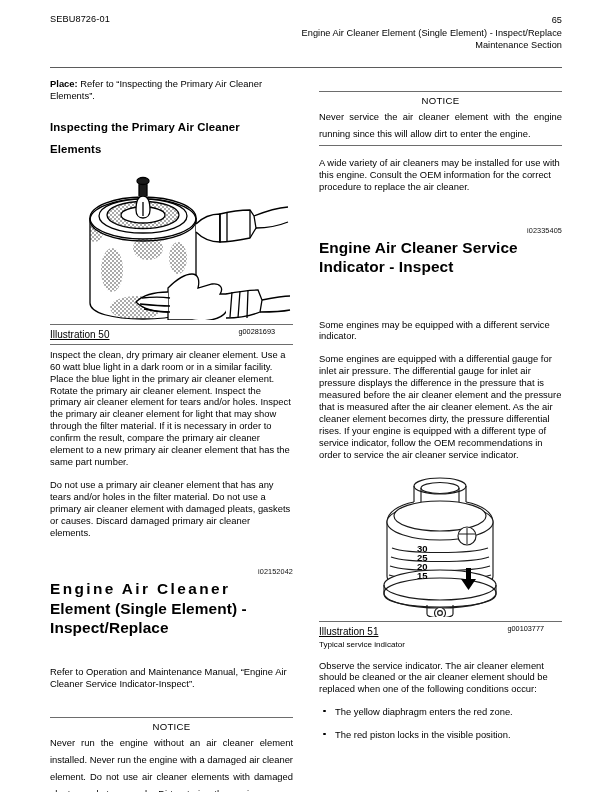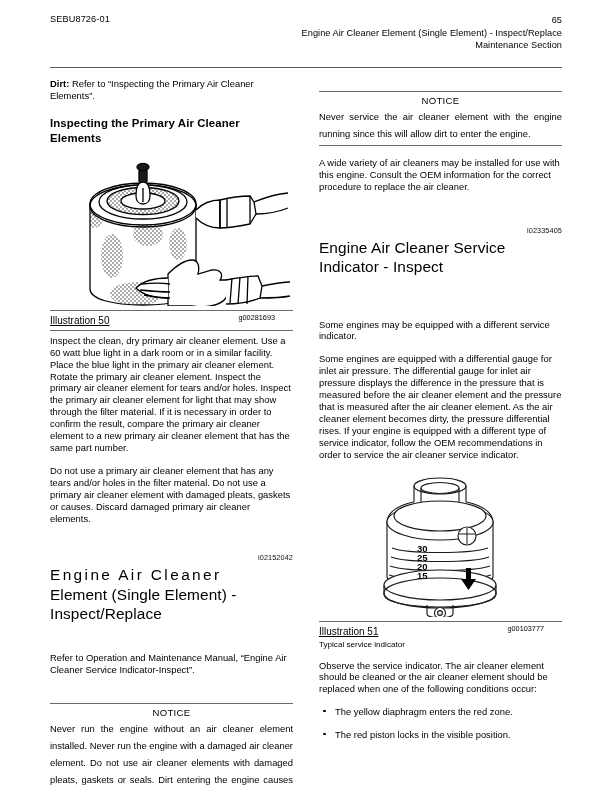--- a/index.html
+++ b/index.html
@@ -68,27 +68,27 @@
     margin: 0 0 11px 0;
     font-size: 9.4px;
     line-height: 11.9px;
     letter-spacing: 0.01px;
   }
   .para:last-child { margin-bottom: 0; }
 
   .h-sub {
     font-size: 11.4px;
     font-weight: bold;
-    line-height: 15px;
+    line-height: 22px;
     margin: 14px 0 10px 0;
     letter-spacing: 0.1px;
   }
   .h-main {
     font-size: 15.4px;
-    font-weight: normal;
+    font-weight: bold;
     line-height: 19.4px;
     margin: 0 0 10px 0;
     letter-spacing: 0.1px;
   }
   .h-main .sp { letter-spacing: 2.4px; }
 
   .docid {
     font-size: 7.3px;
     text-align: right;
     letter-spacing: 0.1px;
@@ -186,21 +186,21 @@
     <div class="header-right">
       <div>65</div>
       <div>Engine Air Cleaner Element (Single Element) - Inspect/Replace</div>
       <div>Maintenance Section</div>
     </div>
   </div>
   <div class="header-rule"></div>
 
   <div class="col col-left">
 
-    <p class="para"><b>Dirt:</b><span> Refer to “Inspecting the Primary Air Cleaner Elements”.</span></p>
+    <p class="para"><b>Place:</b><span> Refer to “Inspecting the Primary Air Cleaner Elements”.</span></p>
 
     <div class="h-sub">Inspecting the Primary Air Cleaner Elements</div>
 
     <svg class="fig fig-air" viewBox="0 0 243 150" width="243" height="150">
       <defs>
         <pattern id="dirt" width="4" height="4" patternUnits="userSpaceOnUse">
           <circle cx="1" cy="1" r="0.75" fill="#2a2a2a"></circle>
           <circle cx="3" cy="3" r="0.75" fill="#2a2a2a"></circle>
         </pattern>
         <clipPath id="bodyclip">

